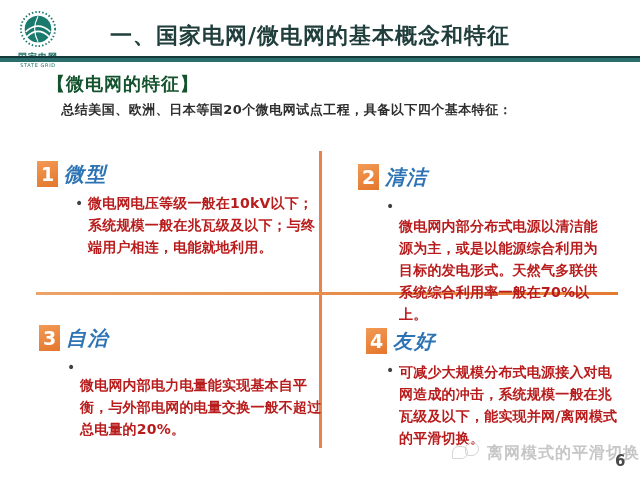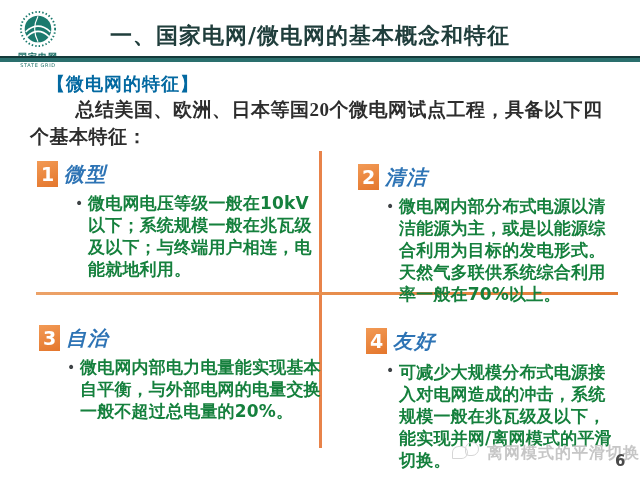--- a/index.html
+++ b/index.html
@@ -9,23 +9,23 @@
   
   .logo{position:absolute;left:13px;top:10px;width:50px;text-align:center;}
   .logo-cn{font-size:9px;font-weight:bold;color:#1b6f66;letter-spacing:1px;line-height:10px;}
   .logo-en{font-size:5px;color:#1b6f66;letter-spacing:0.6px;line-height:7px;}
   .slide-title{position:absolute;left:70px;right:90px;top:21px;text-align:center;
     font-size:22px;font-weight:bold;color:#203e3c;letter-spacing:1px;white-space:nowrap;}
   .header-rule{position:absolute;left:0;top:56px;width:640px;height:6px;
     background:#2a6f6d;border-top:2px solid #143a3a;box-sizing:border-box;}
 
   
-  .intro-heading{position:absolute;left:47px;top:72px;font-size:18px;font-weight:bold;color:#0369a1;letter-spacing:1px;}
-  .intro-para{position:absolute;left:30px;top:96px;width:590px;font-size:19px;font-weight:bold;
-    color:#2d2d2d;line-height:27px;text-indent:2.4em;letter-spacing:0.5px;font-family:Liberation Serif, serif;}
+  .intro-heading{position:absolute;left:47px;top:72px;font-size:18px;font-weight:bold;color:#14532d;letter-spacing:1px;}
+  .intro-para{position:absolute;left:30px;top:96px;width:590px;font-size:13px;font-weight:bold;
+    color:#2d2d2d;line-height:27px;text-indent:2.4em;letter-spacing:0.5px;}
 
   
   .vline{position:absolute;left:319px;top:151px;width:3px;height:297px;background:#e8834a;}
   .hline{position:absolute;left:36px;top:292px;width:582px;height:3px;
     background:linear-gradient(90deg,#eca268,#e37a33);}
   .diamond{position:absolute;left:254px;top:243px;width:132px;height:114px;
     background:linear-gradient(135deg,#ef9256,#e4762f);
     clip-path:polygon(50% 0,100% 50%,50% 100%,0 50%);
     display:flex;align-items:center;justify-content:center;}
   .diamond-label{color:#ffffff;font-weight:bold;font-size:19px;letter-spacing:1px;}
@@ -40,24 +40,24 @@
   #q4 .quad-head{padding-left:8px;}
   .badge{width:21px;height:26px;flex:0 0 21px;
     background:linear-gradient(160deg,#f29a55,#e4762c);
     color:#fff;font-size:19px;font-weight:bold;
     display:flex;align-items:center;justify-content:center;}
   .quad-title{font-size:20px;font-weight:bold;color:#2e74b5;letter-spacing:1.5px;margin-left:6px;font-style:italic;}
   .quad-bullet{display:flex;margin-top:5px;}
   #q1 .quad-bullet{padding-left:38px;}
   #q2 .quad-bullet,#q3 .quad-bullet,#q4 .quad-bullet{padding-left:28px;}
   .quad-bullet::before{content:"\2022";font-size:14px;color:#3d4245;width:13px;flex:0 0 13px;line-height:22px;}
-  .bullet-text{font-size:17px;font-weight:600;color:#15803d;line-height:22px;letter-spacing:0.2px;}
+  .bullet-text{font-size:14px;font-weight:600;color:#b91c1c;line-height:22px;letter-spacing:0.2px;}
   #q1 .bullet-text{width:240px;}
-  #q2 .bullet-text{width:208px;margin-top:0;}
-  #q3 .bullet-text{width:250px;margin-top:0;}
+  #q2 .bullet-text{width:208px;margin-top:20px;}
+  #q3 .bullet-text{width:250px;margin-top:18px;}
   #q4 .bullet-text{width:232px;margin-top:2px;}
 
   
   .footer-mark{position:absolute;left:452px;top:441px;width:34px;height:26px;}
   .fm-bubble1{position:absolute;left:0;top:5px;width:16px;height:13px;
     border:1.5px solid #d6d6d6;border-radius:7px 7px 7px 1px;box-sizing:border-box;}
   .fm-bubble2{position:absolute;left:13px;top:1px;width:14px;height:14px;
     border:1.5px solid #d6d6d6;border-radius:50% 50% 50% 4px;box-sizing:border-box;}
   .footer-text{position:absolute;left:487px;top:443px;font-size:16px;font-weight:bold;
     color:#c6c6c6;letter-spacing:1px;white-space:nowrap;}

